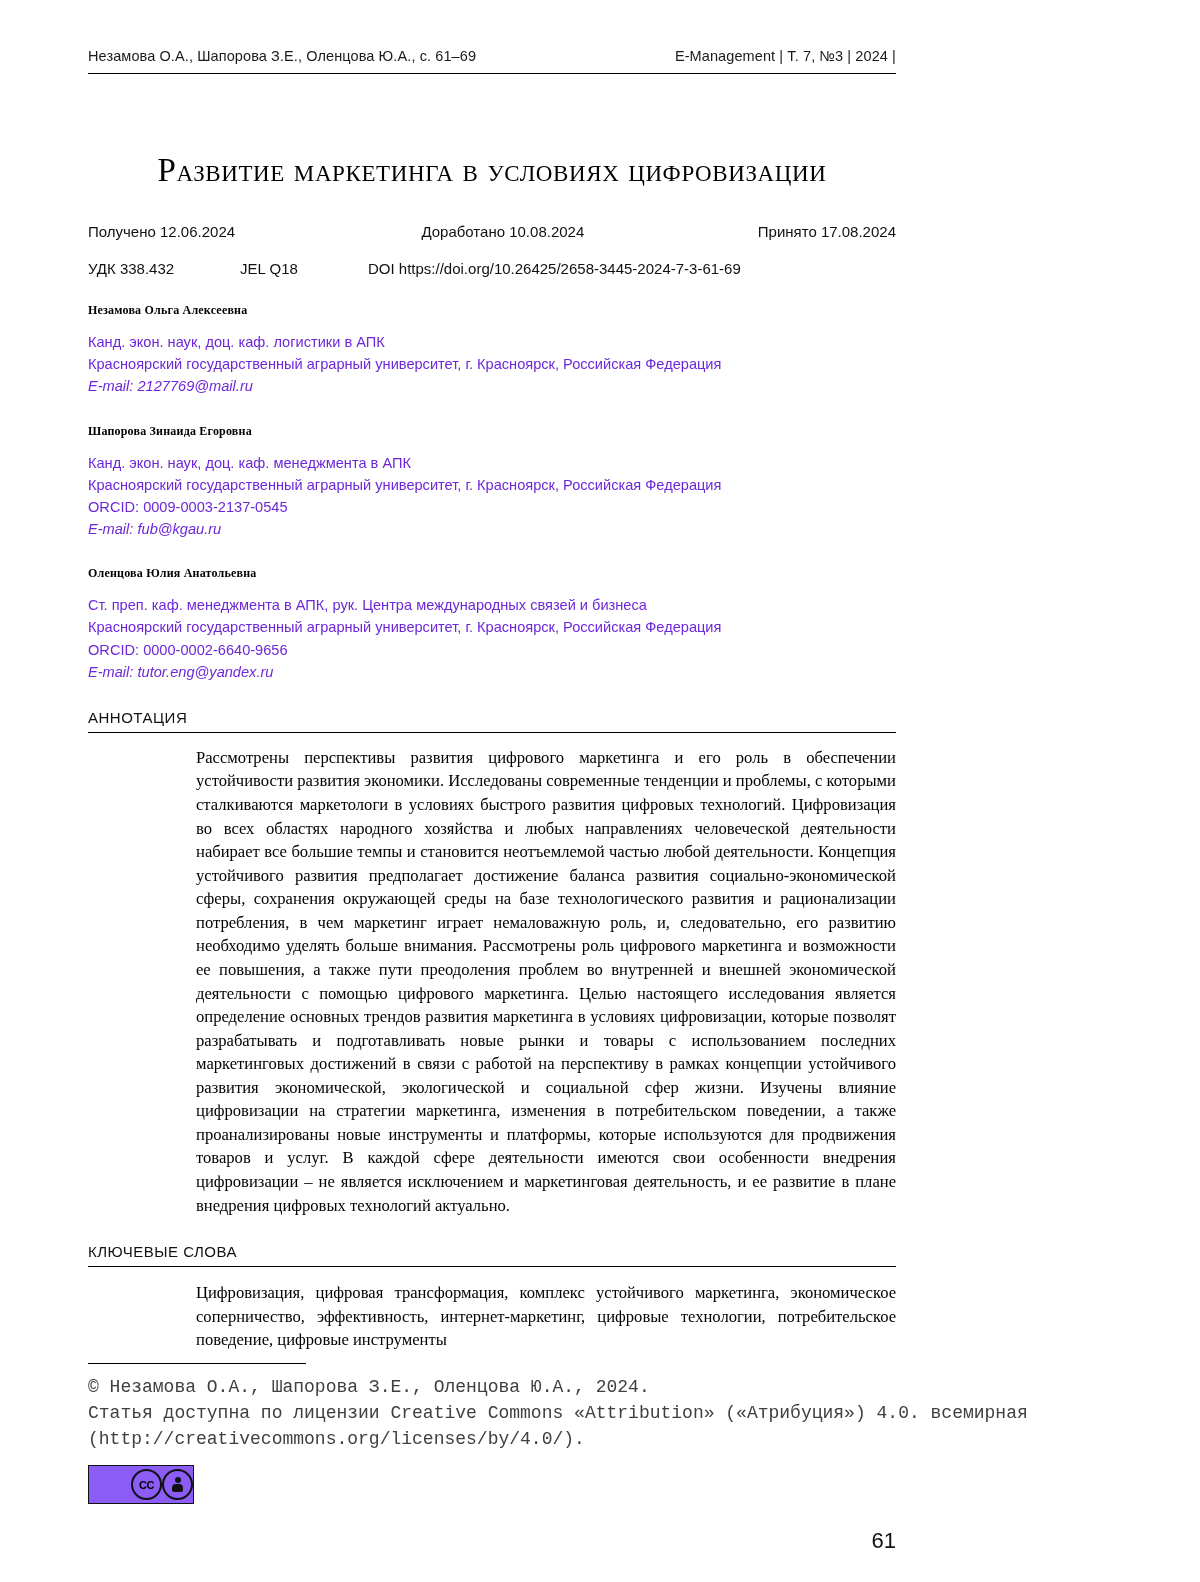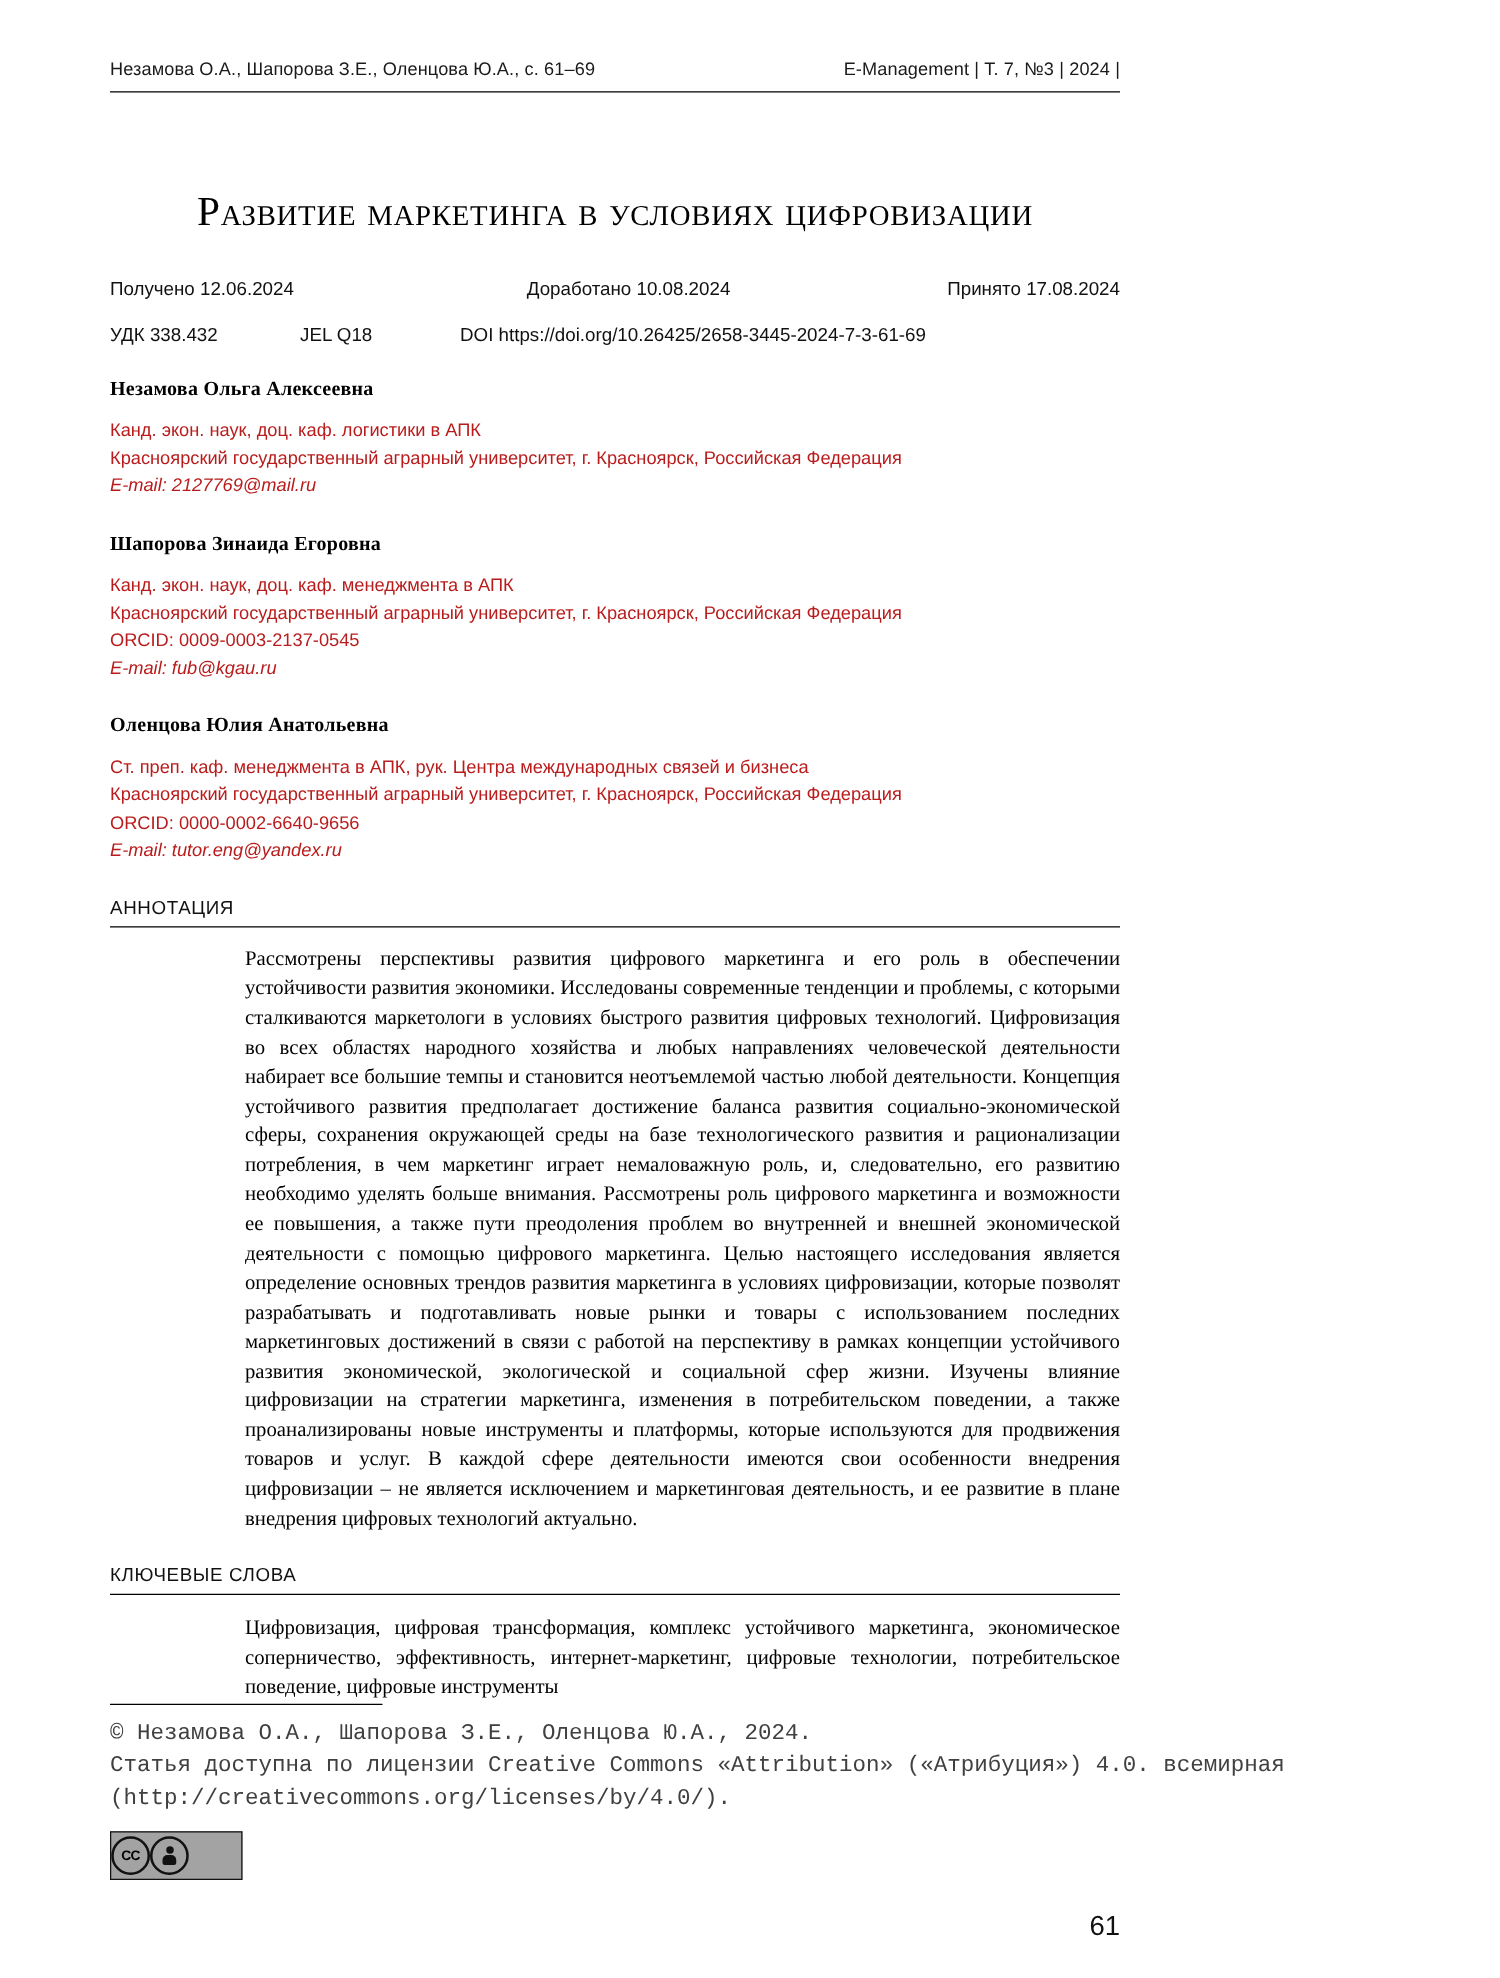--- a/index.html
+++ b/index.html
@@ -70,30 +70,30 @@
     display: flex;
   }
   .ids span:nth-child(1) { width: 152px; }
   .ids span:nth-child(2) { width: 128px; }
 
   
   .author-block { margin-top: 26px; }
   .author-name {
     font-family: "Liberation Serif", serif;
     font-weight: bold;
-    font-size: 16px;
+    font-size: 12px;
     letter-spacing: 0.2px;
     margin-bottom: 13px;
     margin-top: 14px;
   }
   .author-line {
     font-family: "Liberation Sans", sans-serif;
     font-size: 14.6px;
     line-height: 1.52;
-    color: #b91c1c;
+    color: #6d28d9;
   }
   .author-line.italic { font-style: italic; }
 
   
   .section { margin-top: 26px; }
   .section-label {
     font-family: "Liberation Sans", sans-serif;
     font-size: 15px;
     letter-spacing: 0.5px;
     color: #111;
@@ -128,22 +128,22 @@
     line-height: 1.45;
     color: #404040;
   }
   .cc-badge {
     margin-top: 13px;
     width: 104px;
     height: 37px;
     border: 1.4px solid #111;
     display: flex;
     align-items: center;
-    justify-content: flex-start;
-    background: #a3a3a3;
+    justify-content: flex-end;
+    background: #8b5cf6;
   }
   .cc-circle {
     width: 27px; height: 27px;
     border-radius: 50%;
     border: 2px solid #111;
     font-family: "Liberation Sans", sans-serif;
     font-size: 11px;
     font-weight: bold;
     display: flex; align-items: center; justify-content: center;
     letter-spacing: -0.5px;

